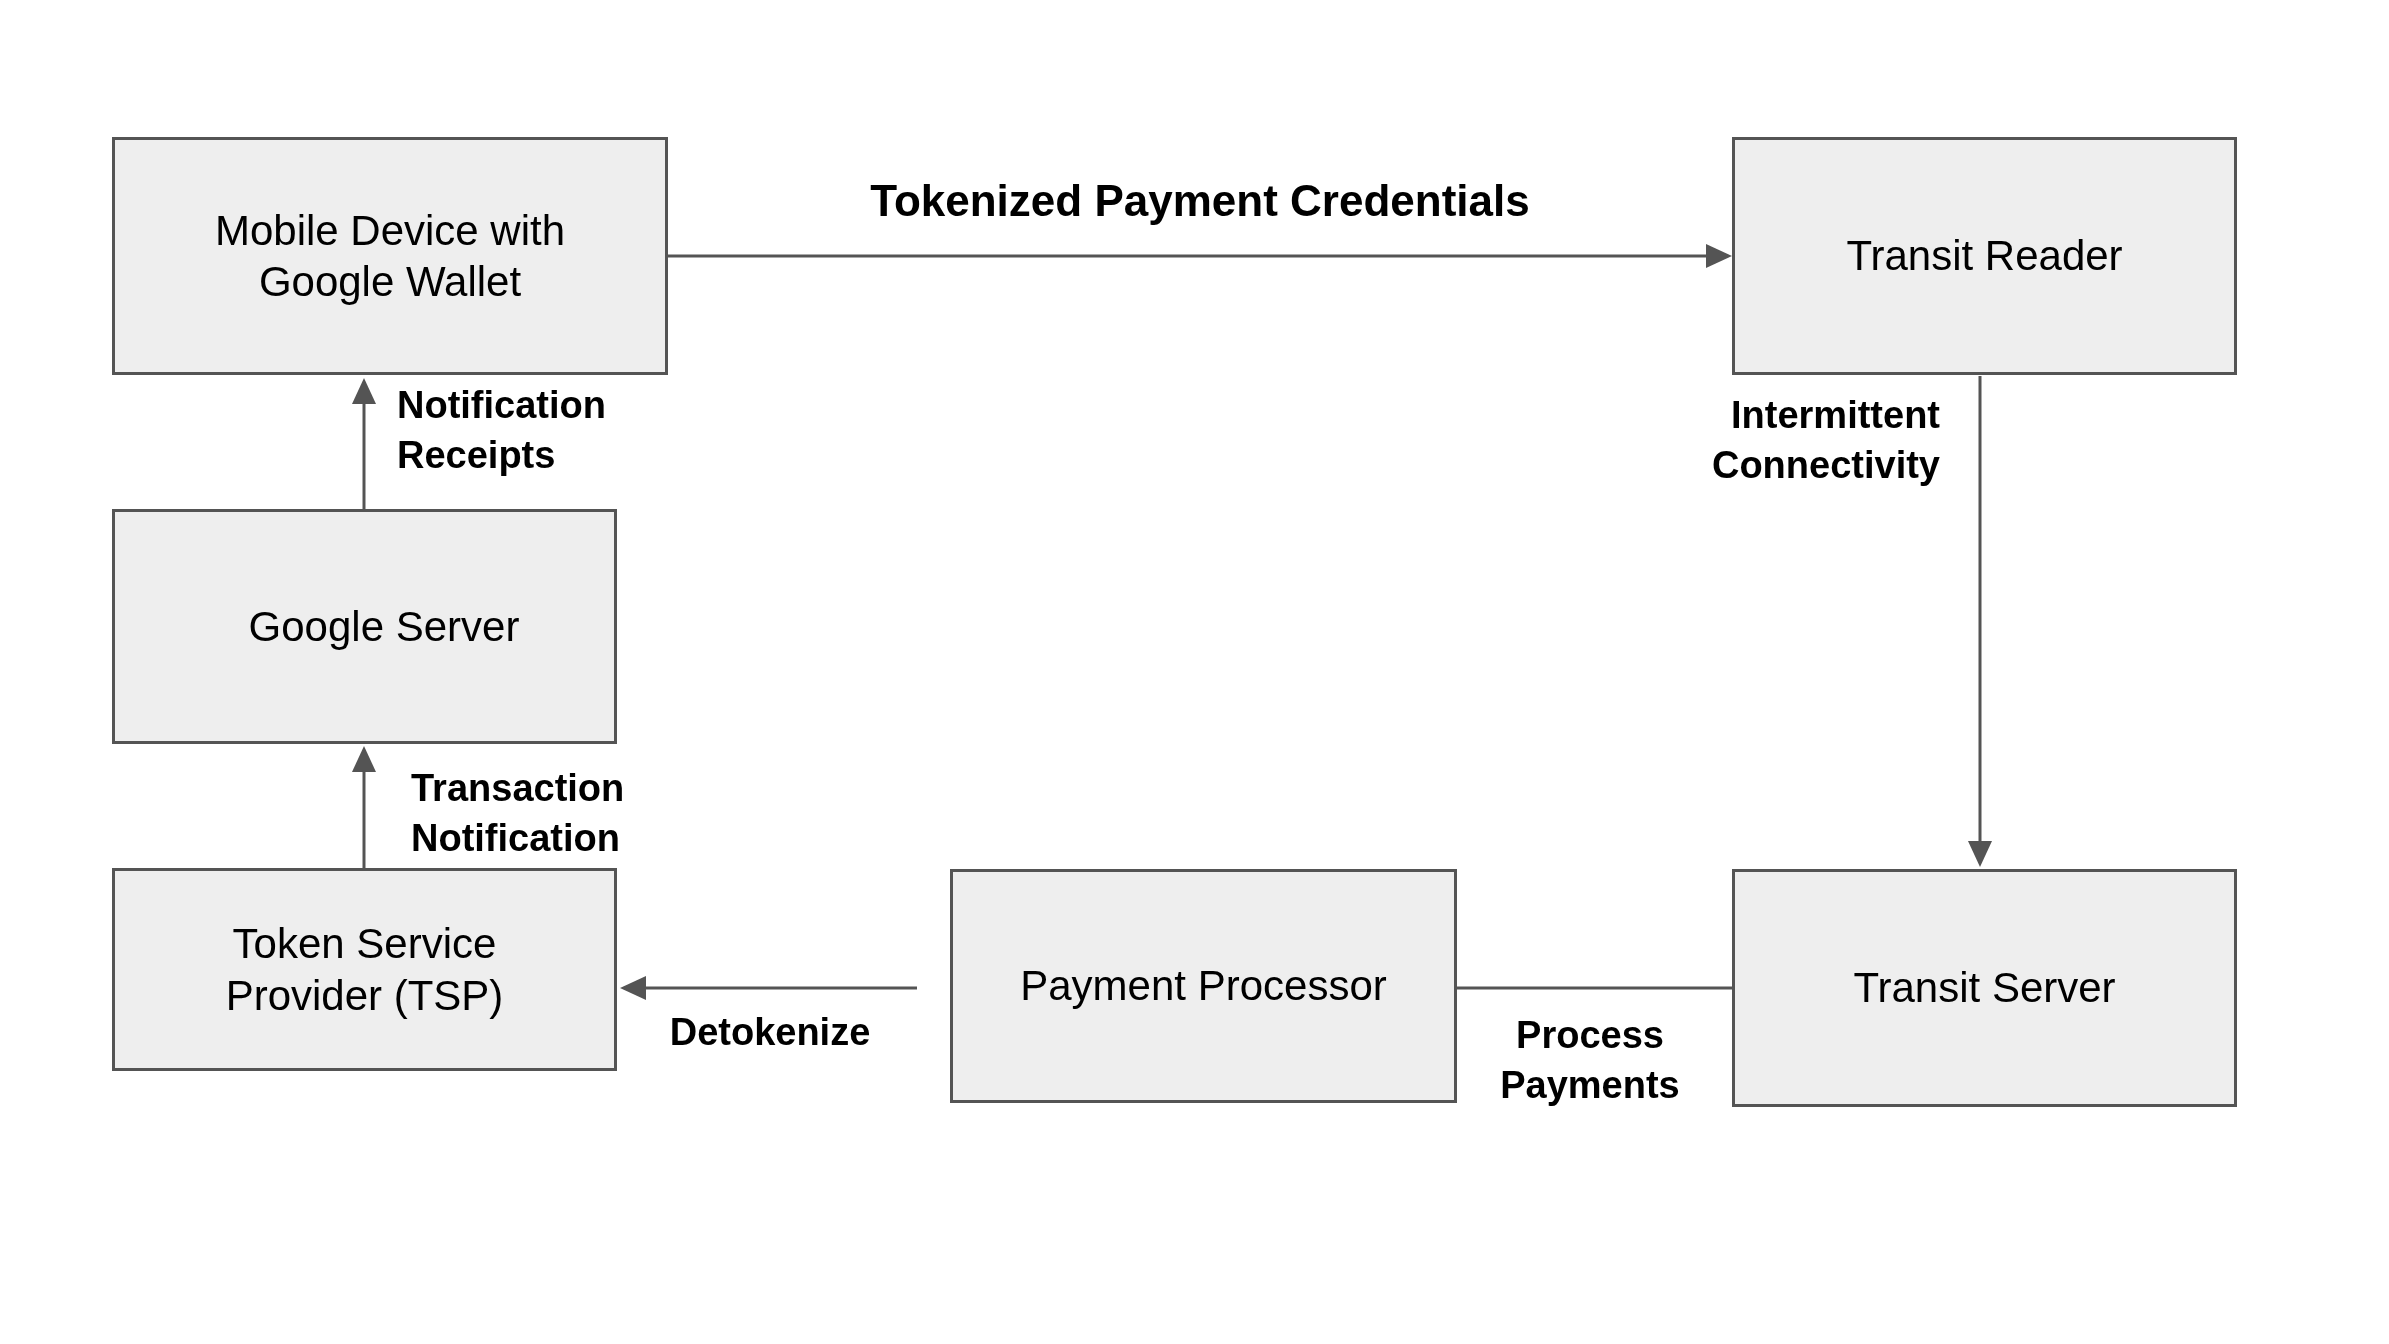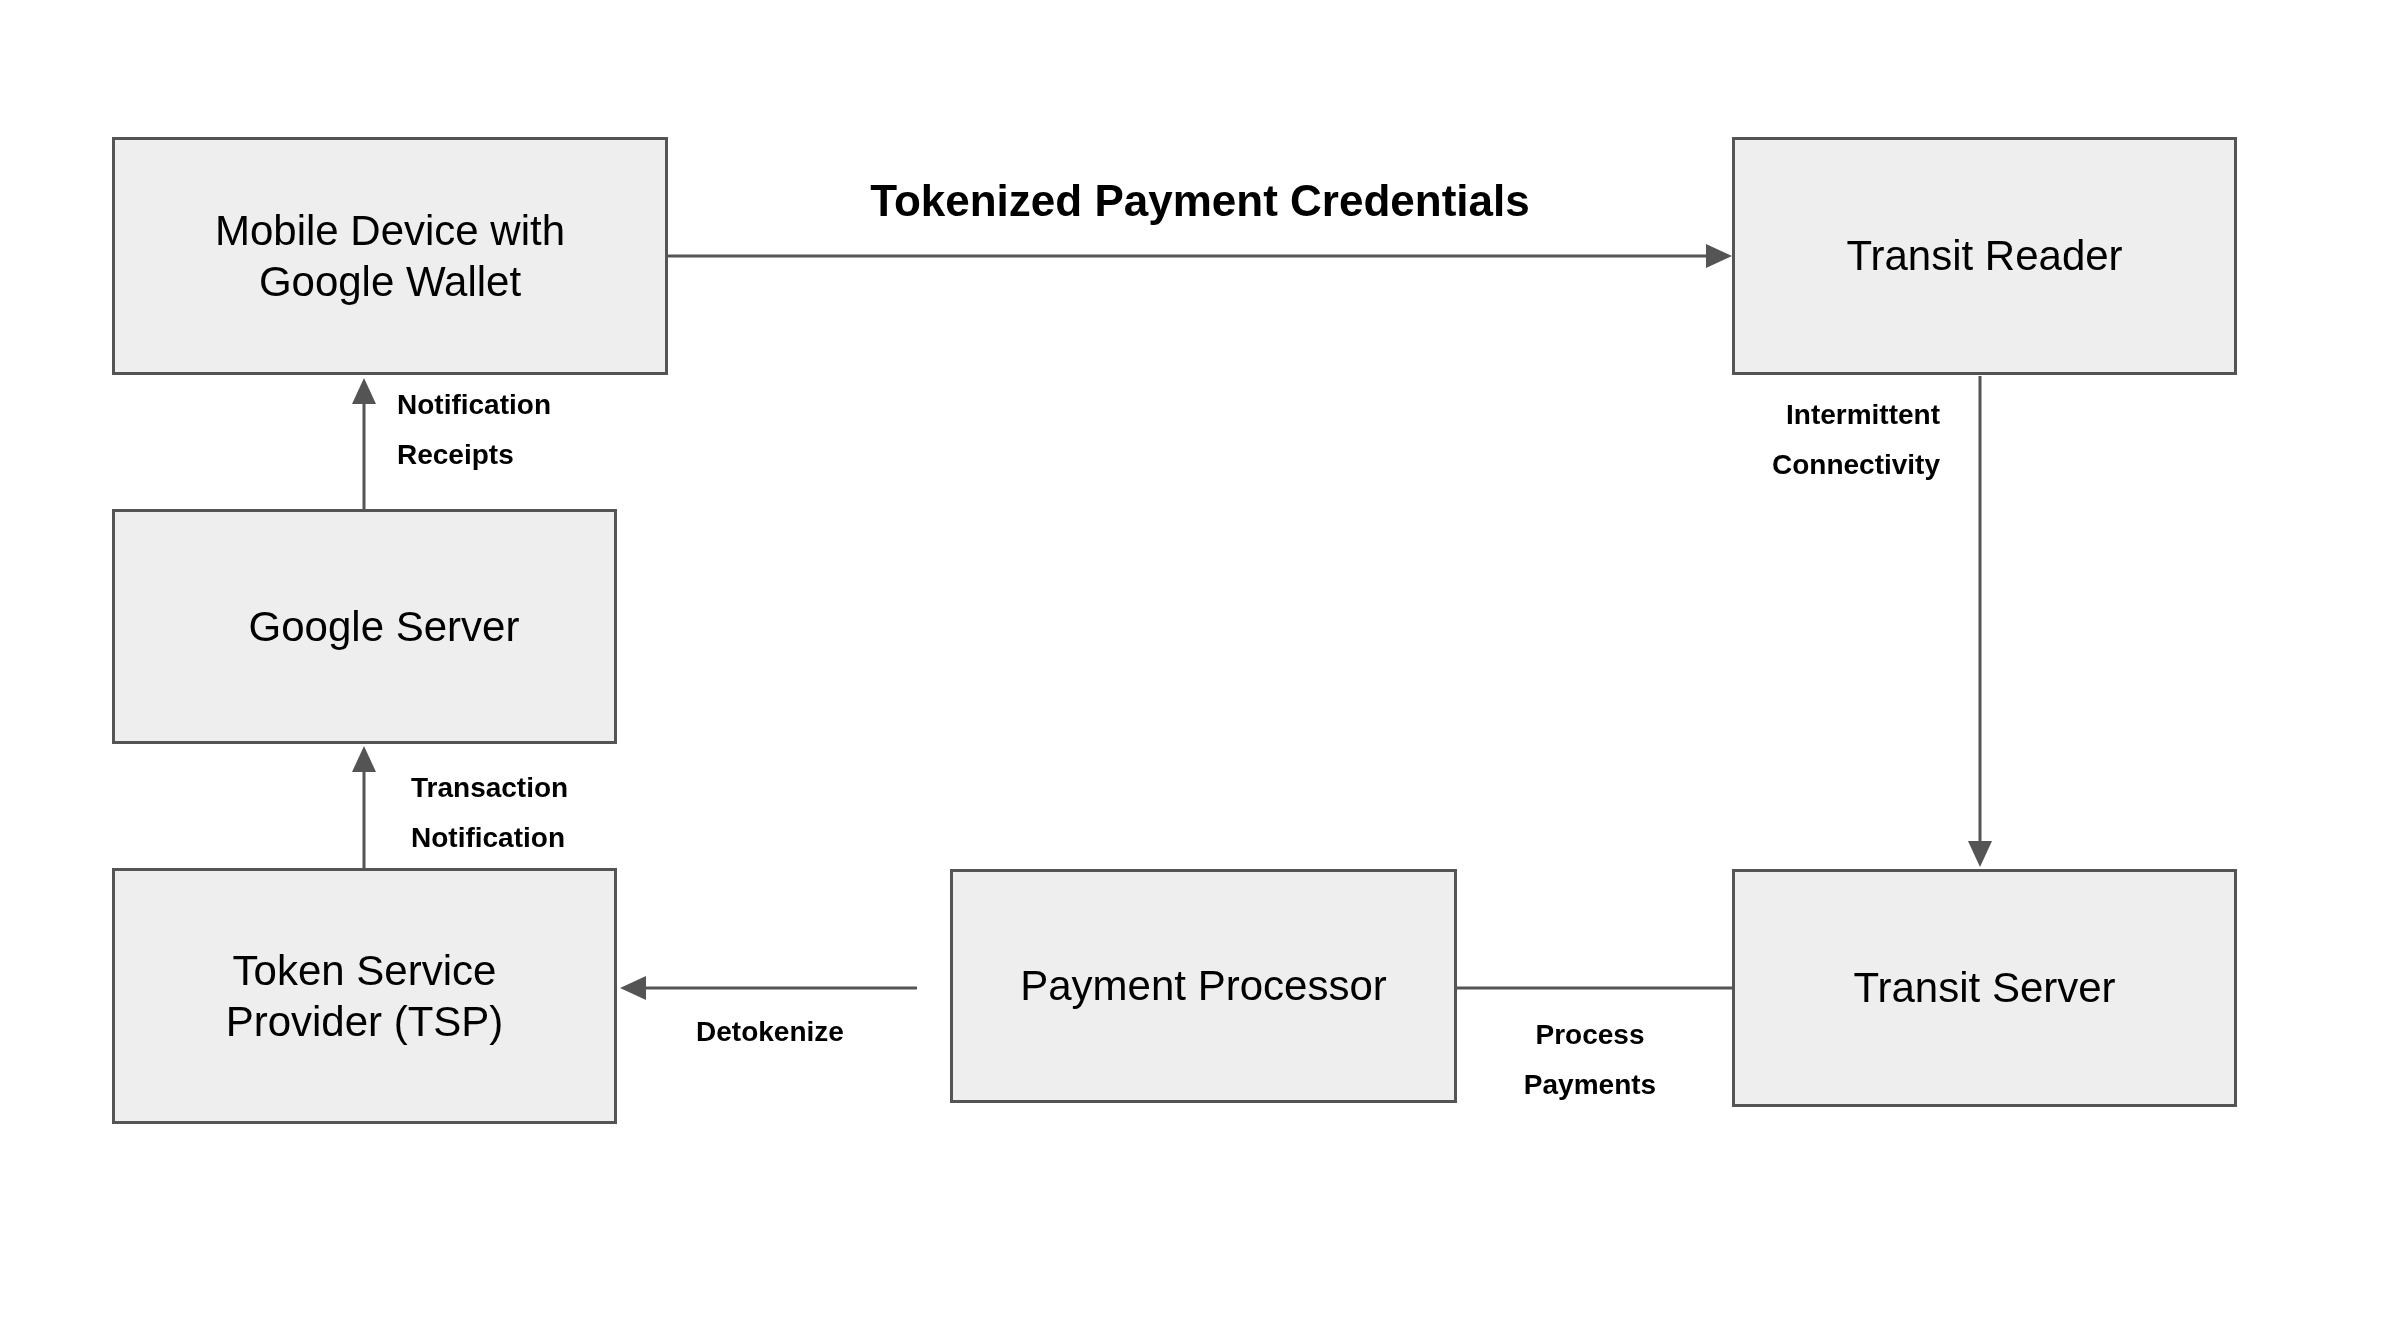--- a/index.html
+++ b/index.html
@@ -31,34 +31,34 @@
     line-height:1.22;
     white-space:pre-line;
     color:var(--text);
   }
   #arrow-layer{position:absolute;left:0;top:0;width:2389px;height:1344px;}
   #arrow-layer line{stroke:var(--arrow);stroke-width:3;}
   #arrow-layer polygon{fill:var(--arrow);stroke:none;}
   .edge-label{
     position:absolute;
     font-weight:bold;
-    font-size:28px;
+    font-size:38px;
     line-height:50px;
     white-space:pre-line;
     color:var(--text);
   }
   .edge-label.big{font-size:44px;line-height:52px;}
   .align-right{text-align:right;}
   .align-center{text-align:center;}
 
   
   #node-mobile-device   {left:112px;  top:137px; width:556px; height:238px;}
   #node-transit-reader  {left:1732px; top:137px; width:505px; height:238px;}
   #node-google-server   {left:112px;  top:509px; width:505px; height:235px;padding-left:39px;}
-  #node-tsp             {left:112px;  top:868px; width:505px; height:256px;}
+  #node-tsp             {left:112px;  top:868px; width:505px; height:203px;}
   #node-payment-processor{left:950px; top:869px; width:507px; height:234px;}
   #node-transit-server  {left:1732px; top:869px; width:505px; height:238px;}
 
   
   #label-tokenized   {left:700px;  top:175px;  width:1000px;}
   #label-intermittent{left:1640px; top:390px;  width:300px;}
   #label-batched     {left:1640px; top:692px;  width:300px;}
   #label-notification{left:397px;  top:380px;  width:420px;}
   #label-transaction {left:377px;  top:763px;  width:420px;margin-left:34px;}
   #label-detokenize  {left:560px;  top:1007px; width:420px;}

